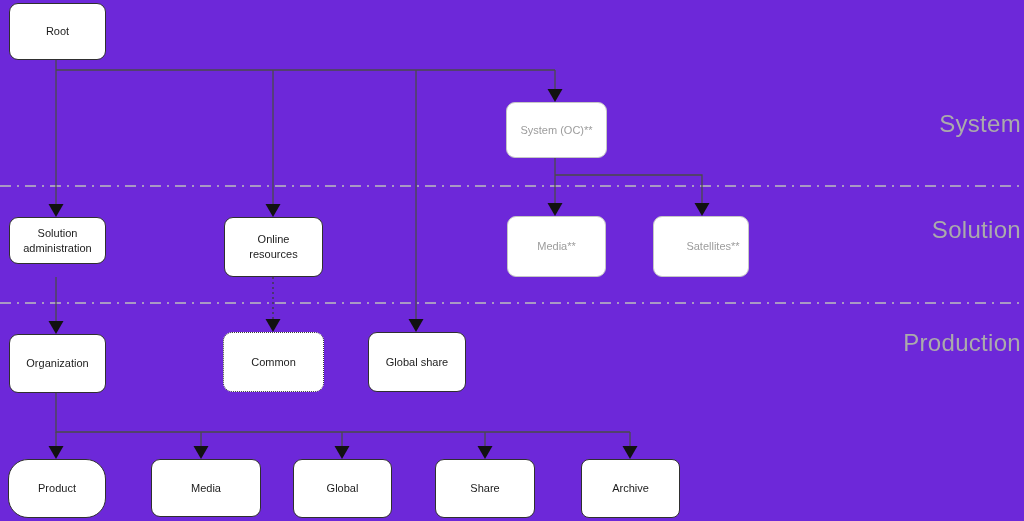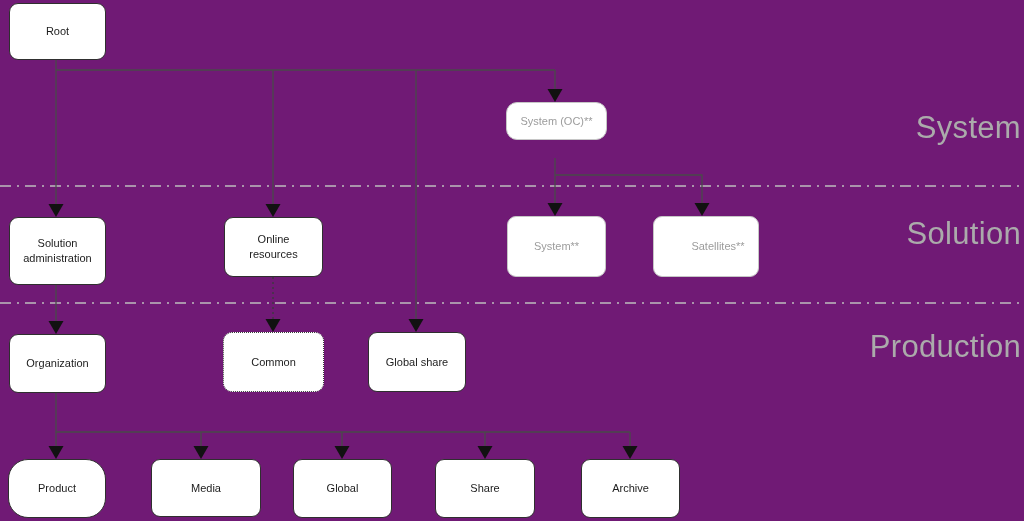--- a/index.html
+++ b/index.html
@@ -1,19 +1,19 @@
 <!DOCTYPE html>
 <html><head>
 <meta charset="utf-8">
 <style>
   html,body{margin:0;padding:0;background:#ffffff;}
   .stage{
     position:relative;
     width:1024px;height:521px;
-    background:#701a75;
+    background:#6d28d9;
     font-family:"Liberation Sans","DejaVu Sans",sans-serif;
     overflow:hidden;
   }
   svg.connectors{
     position:absolute;left:0;top:0;width:1024px;height:521px;
   }
   .node{
     position:absolute;
     box-sizing:border-box;
     background:#ffffff;
@@ -31,21 +31,21 @@
     color:#9c9c9c;
   }
   .node.dotted{
     border:1.4px dotted #3a3a3a;
   }
   .zone-label{
     position:absolute;
     right:3px;
     width:260px;
     text-align:right;
-    font-size:31px;
+    font-size:24px;
     color:#ababab;
     letter-spacing:0.3px;
   }
 </style>
 </head>
 <body>
 
 <div class="stage">
 
   <svg class="connectors" viewBox="0 0 1024 521" xmlns="http://www.w3.org/2000/svg">
@@ -96,37 +96,37 @@
       <polygon points="334.5,446 349.5,446 342,459"></polygon>
       <polygon points="477.5,446 492.5,446 485,459"></polygon>
       <polygon points="622.5,446 637.5,446 630,459"></polygon>
     </g>
   </svg>
 
   <div class="node" style="left:9px;top:3px;width:97px;height:57px;">
     <span>Root</span>
   </div>
 
-  <div class="node gray" style="left:506px;top:102px;width:101px;height:38px;border-radius:11px;">
+  <div class="node gray" style="left:506px;top:102px;width:101px;height:56px;">
     <span>System (OC)**</span>
   </div>
 
-  <div class="node" style="left:9px;top:217px;width:97px;height:68px;">
+  <div class="node" style="left:9px;top:217px;width:97px;height:47px;">
     <span>Solution administration</span>
   </div>
 
   <div class="node" style="left:224px;top:217px;width:99px;height:60px;">
     <span>Online resources</span>
   </div>
 
   <div class="node gray" style="left:507px;top:216px;width:99px;height:61px;">
-    <span>System**</span>
+    <span>Media**</span>
   </div>
 
-  <div class="node gray" style="left:653px;top:216px;width:106px;height:61px;padding-left:34px;">
+  <div class="node gray" style="left:653px;top:216px;width:96px;height:61px;padding-left:34px;">
     <span>Satellites**</span>
   </div>
 
   <div class="node" style="left:9px;top:334px;width:97px;height:59px;">
     <span>Organization</span>
   </div>
 
   <div class="node dotted" style="left:223px;top:332px;width:101px;height:60px;">
     <span>Common</span>
   </div>
@@ -144,21 +144,21 @@
   </div>
 
   <div class="node" style="left:293px;top:459px;width:99px;height:59px;">
     <span>Global</span>
   </div>
 
   <div class="node" style="left:435px;top:459px;width:100px;height:59px;align-items:center;">
     <span>Share</span>
   </div>
 
-  <div class="node" style="left:581px;top:459px;width:99px;height:59px;">
+  <div class="node" style="left:581px;top:459px;width:99px;height:59px;border-radius:8px;">
     <span>Archive</span>
   </div>
 
   <div class="zone-label" style="top:110px;">System</div>
   <div class="zone-label" style="top:216px;">Solution</div>
   <div class="zone-label" style="top:329px;">Production</div>
 
 </div>
 
 </body></html>

